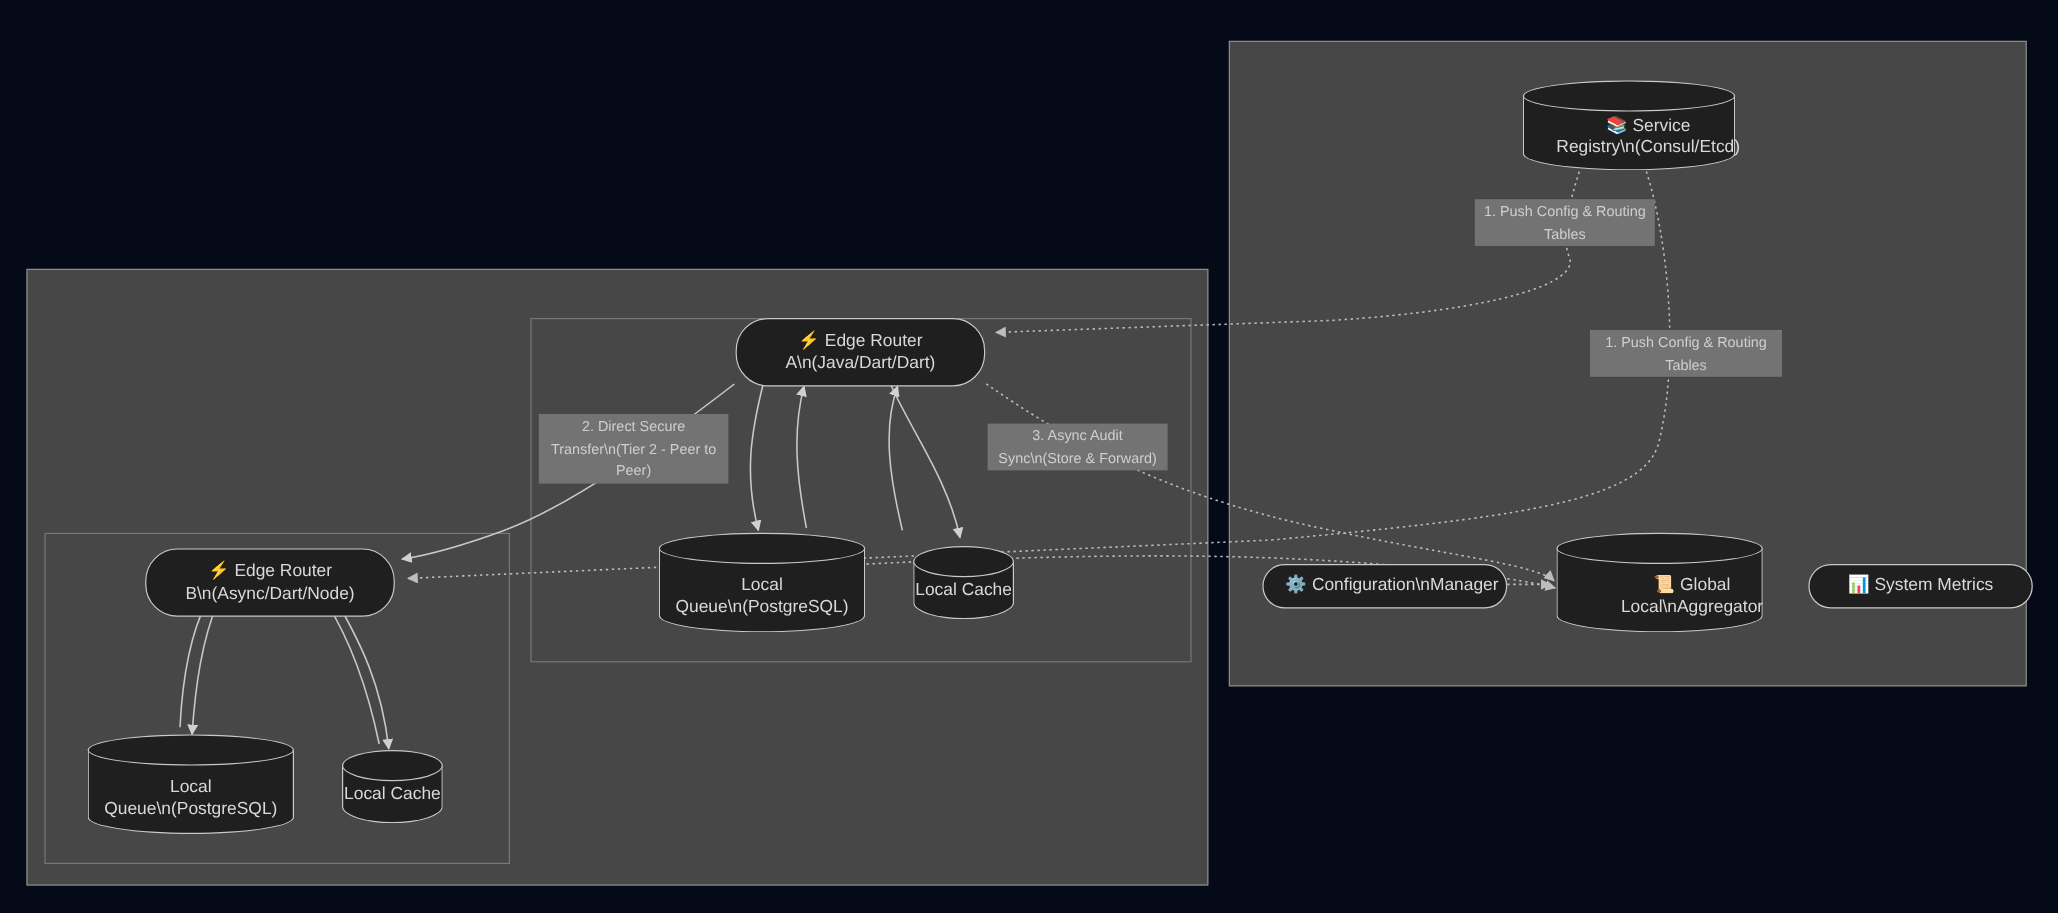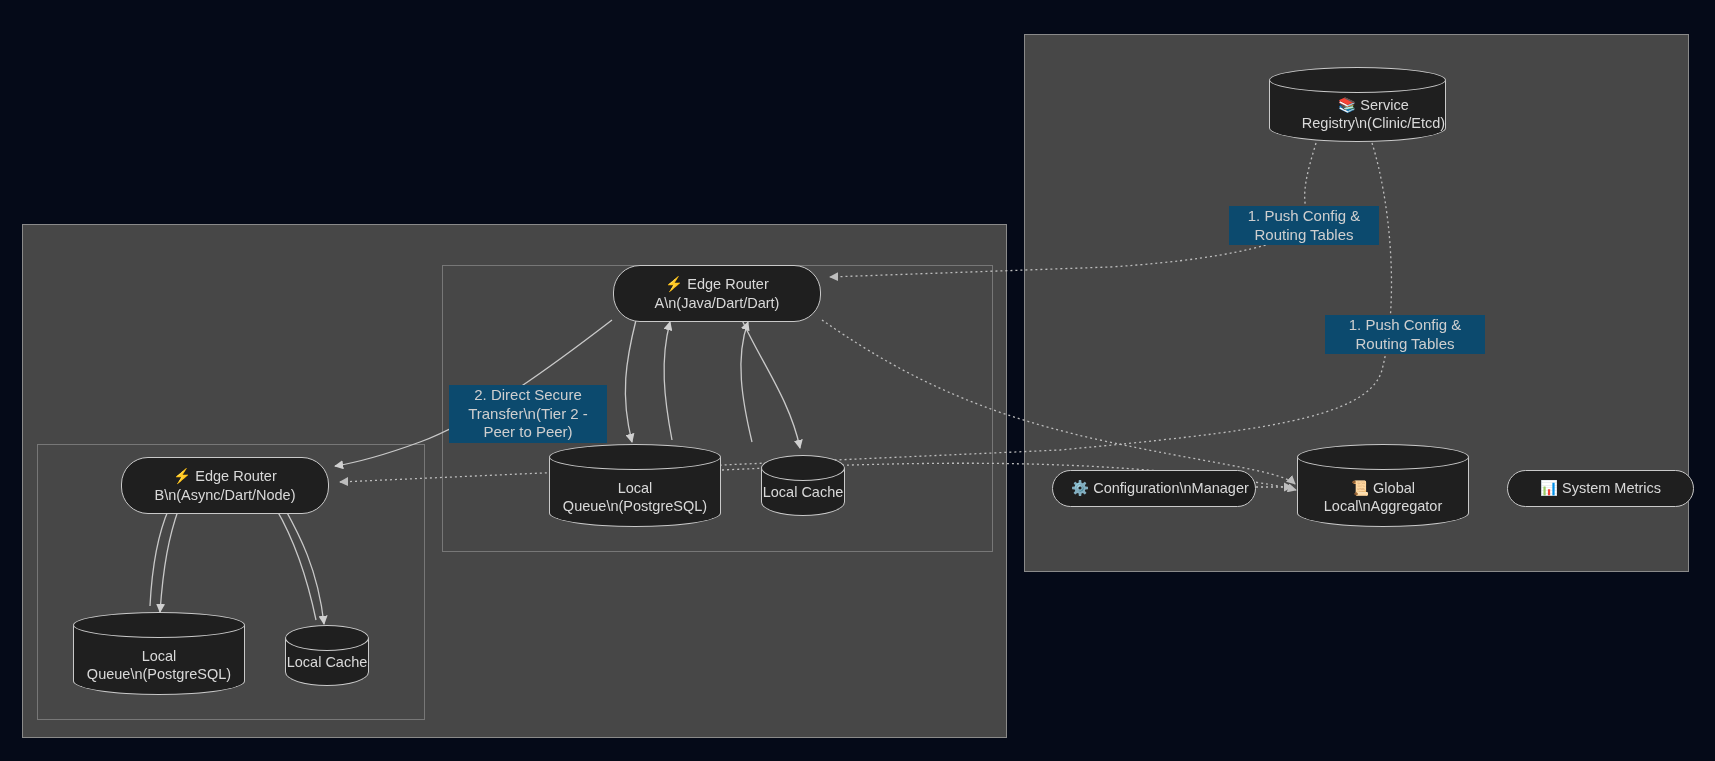--- a/index.html
+++ b/index.html
@@ -113,29 +113,28 @@
     color: #d9d9d9;
     font-size: 14.5px;
     line-height: 18px;
     z-index: 3;
   }
   .cyl .cyl-label .node-line { white-space: nowrap; }
 
   
   .edge-label {
     position: absolute;
-    background: #0c4a6e;
+    background: #737373;
     color: #cfcfcf;
-    font-size: 15px;
+    font-size: 12px;
     line-height: 18.5px;
     text-align: center;
     padding: 1px 4px;
     box-sizing: border-box;
     z-index: 20;
-    margin-top: 40px;
   }
 </style>
 </head>
 <body>
 
 <div id="stage">
 
   <svg class="edges" viewBox="0 0 1715 761" preserveAspectRatio="none">
     <defs>
       <marker id="arrow" viewBox="0 0 10 10" refX="9" refY="5" markerWidth="7" markerHeight="7" orient="auto-start-reverse">
@@ -235,47 +234,48 @@
     </div>
   </div>
 
   <div class="cyl" style="left:1269px; top:80px; width:177px; height:62px;">
     <div class="cyl-body"></div>
     <div class="cyl-top"></div>
     <div class="cyl-label" style="top:16px;padding-left:16px;">
       <div class="node-line">
         <span class="node-icon">📚</span><span>Service</span>
       </div>
-      <div class="node-line">Registry\n(Clinic/Etcd)</div>
+      <div class="node-line">Registry\n(Consul/Etcd)</div>
     </div>
   </div>
 
   <div class="node rect" style="left:1052px; top:470px; width:204px; height:37px;padding-left:12px;">
     <div class="node-line">
       <span class="node-icon">⚙️</span><span>Configuration\nManager</span>
     </div>
   </div>
 
   <div class="cyl" style="left:1297px; top:457px; width:172px; height:70px;">
     <div class="cyl-body"></div>
     <div class="cyl-top"></div>
-    <div class="cyl-label" style="top:22px;">
+    <div class="cyl-label" style="top:22px;padding-left:27px;">
       <div class="node-line">
         <span class="node-icon">📜</span><span>Global</span>
       </div>
       <div class="node-line">Local\nAggregator</div>
     </div>
   </div>
 
   <div class="node rect" style="left:1507px; top:470px; width:187px; height:37px;">
     <div class="node-line">
       <span class="node-icon">📊</span><span>System Metrics</span>
     </div>
   </div>
 
   <div class="edge-label" style="left:1229px; top:166px; width:150px;">1. Push Config &amp; Routing Tables</div>
 
   <div class="edge-label" style="left:1325px; top:275px; width:160px;">1. Push Config &amp; Routing Tables</div>
 
   <div class="edge-label" style="left:449px; top:345px; width:158px;">2. Direct Secure Transfer\n(Tier 2 - Peer to Peer)</div>
 
+  <div class="edge-label" style="left:823px; top:353px; width:150px;">3. Async Audit Sync\n(Store &amp; Forward)</div>
 
 </div>
 
 </body></html>

